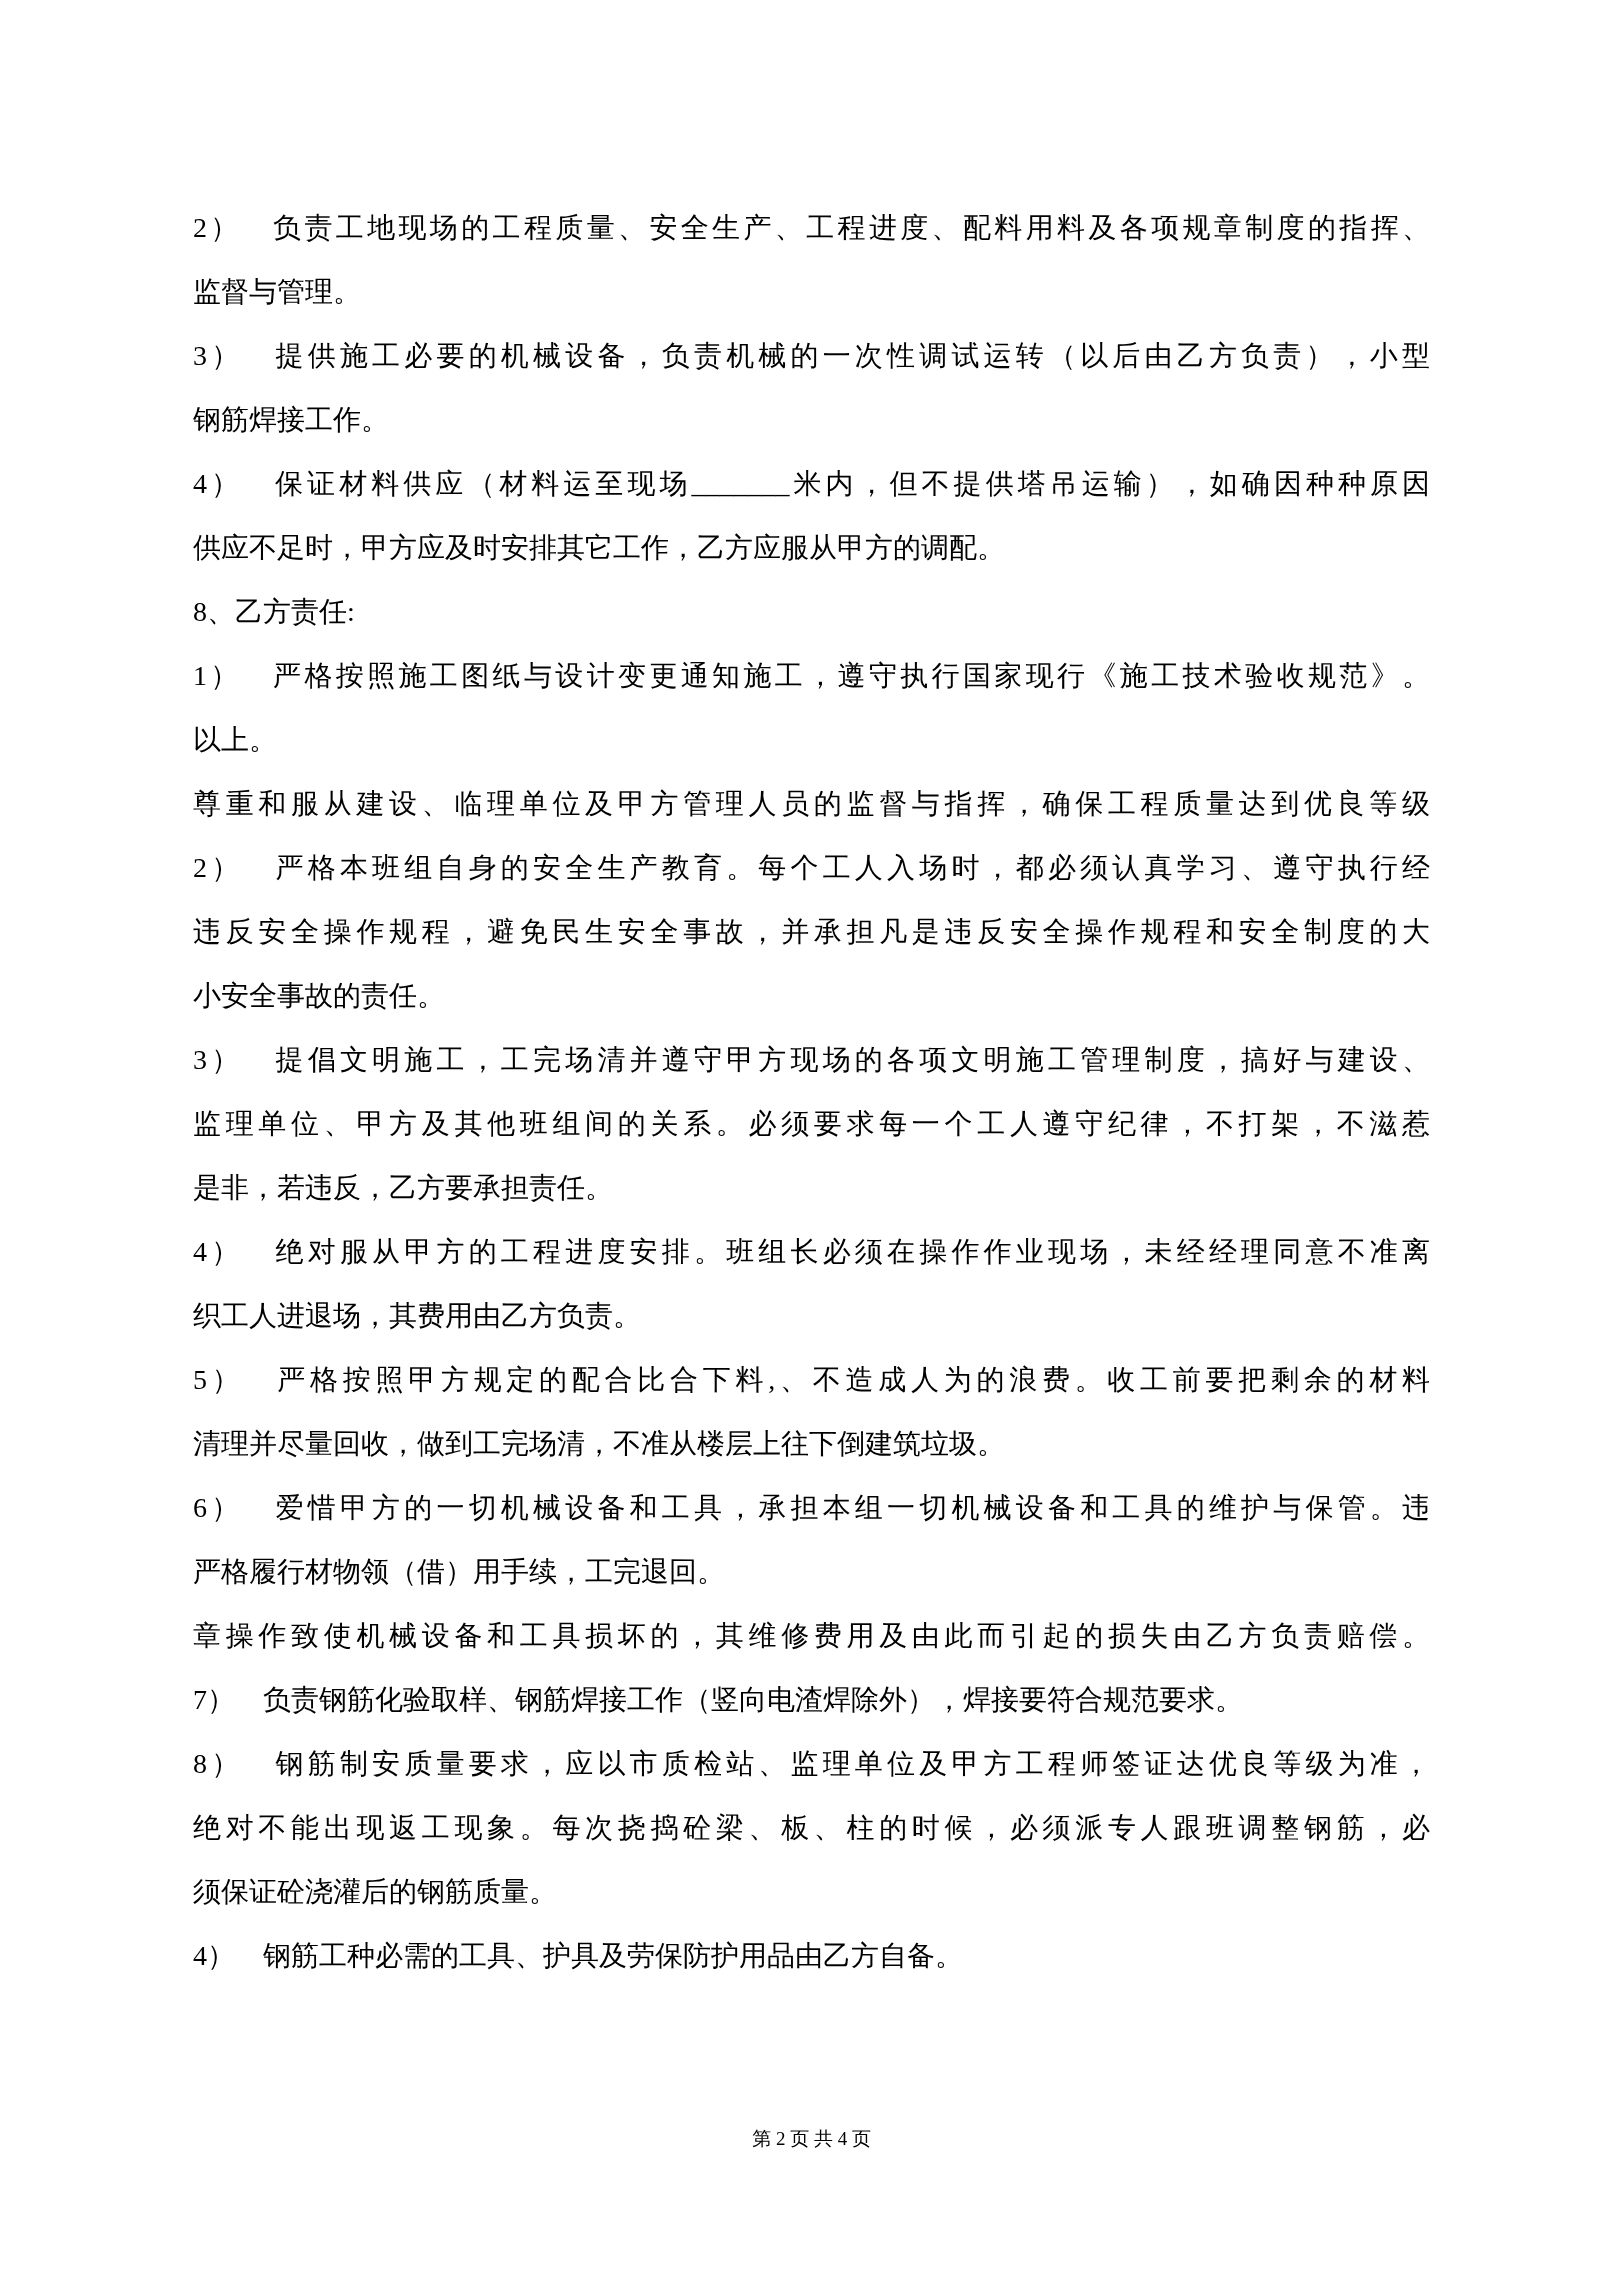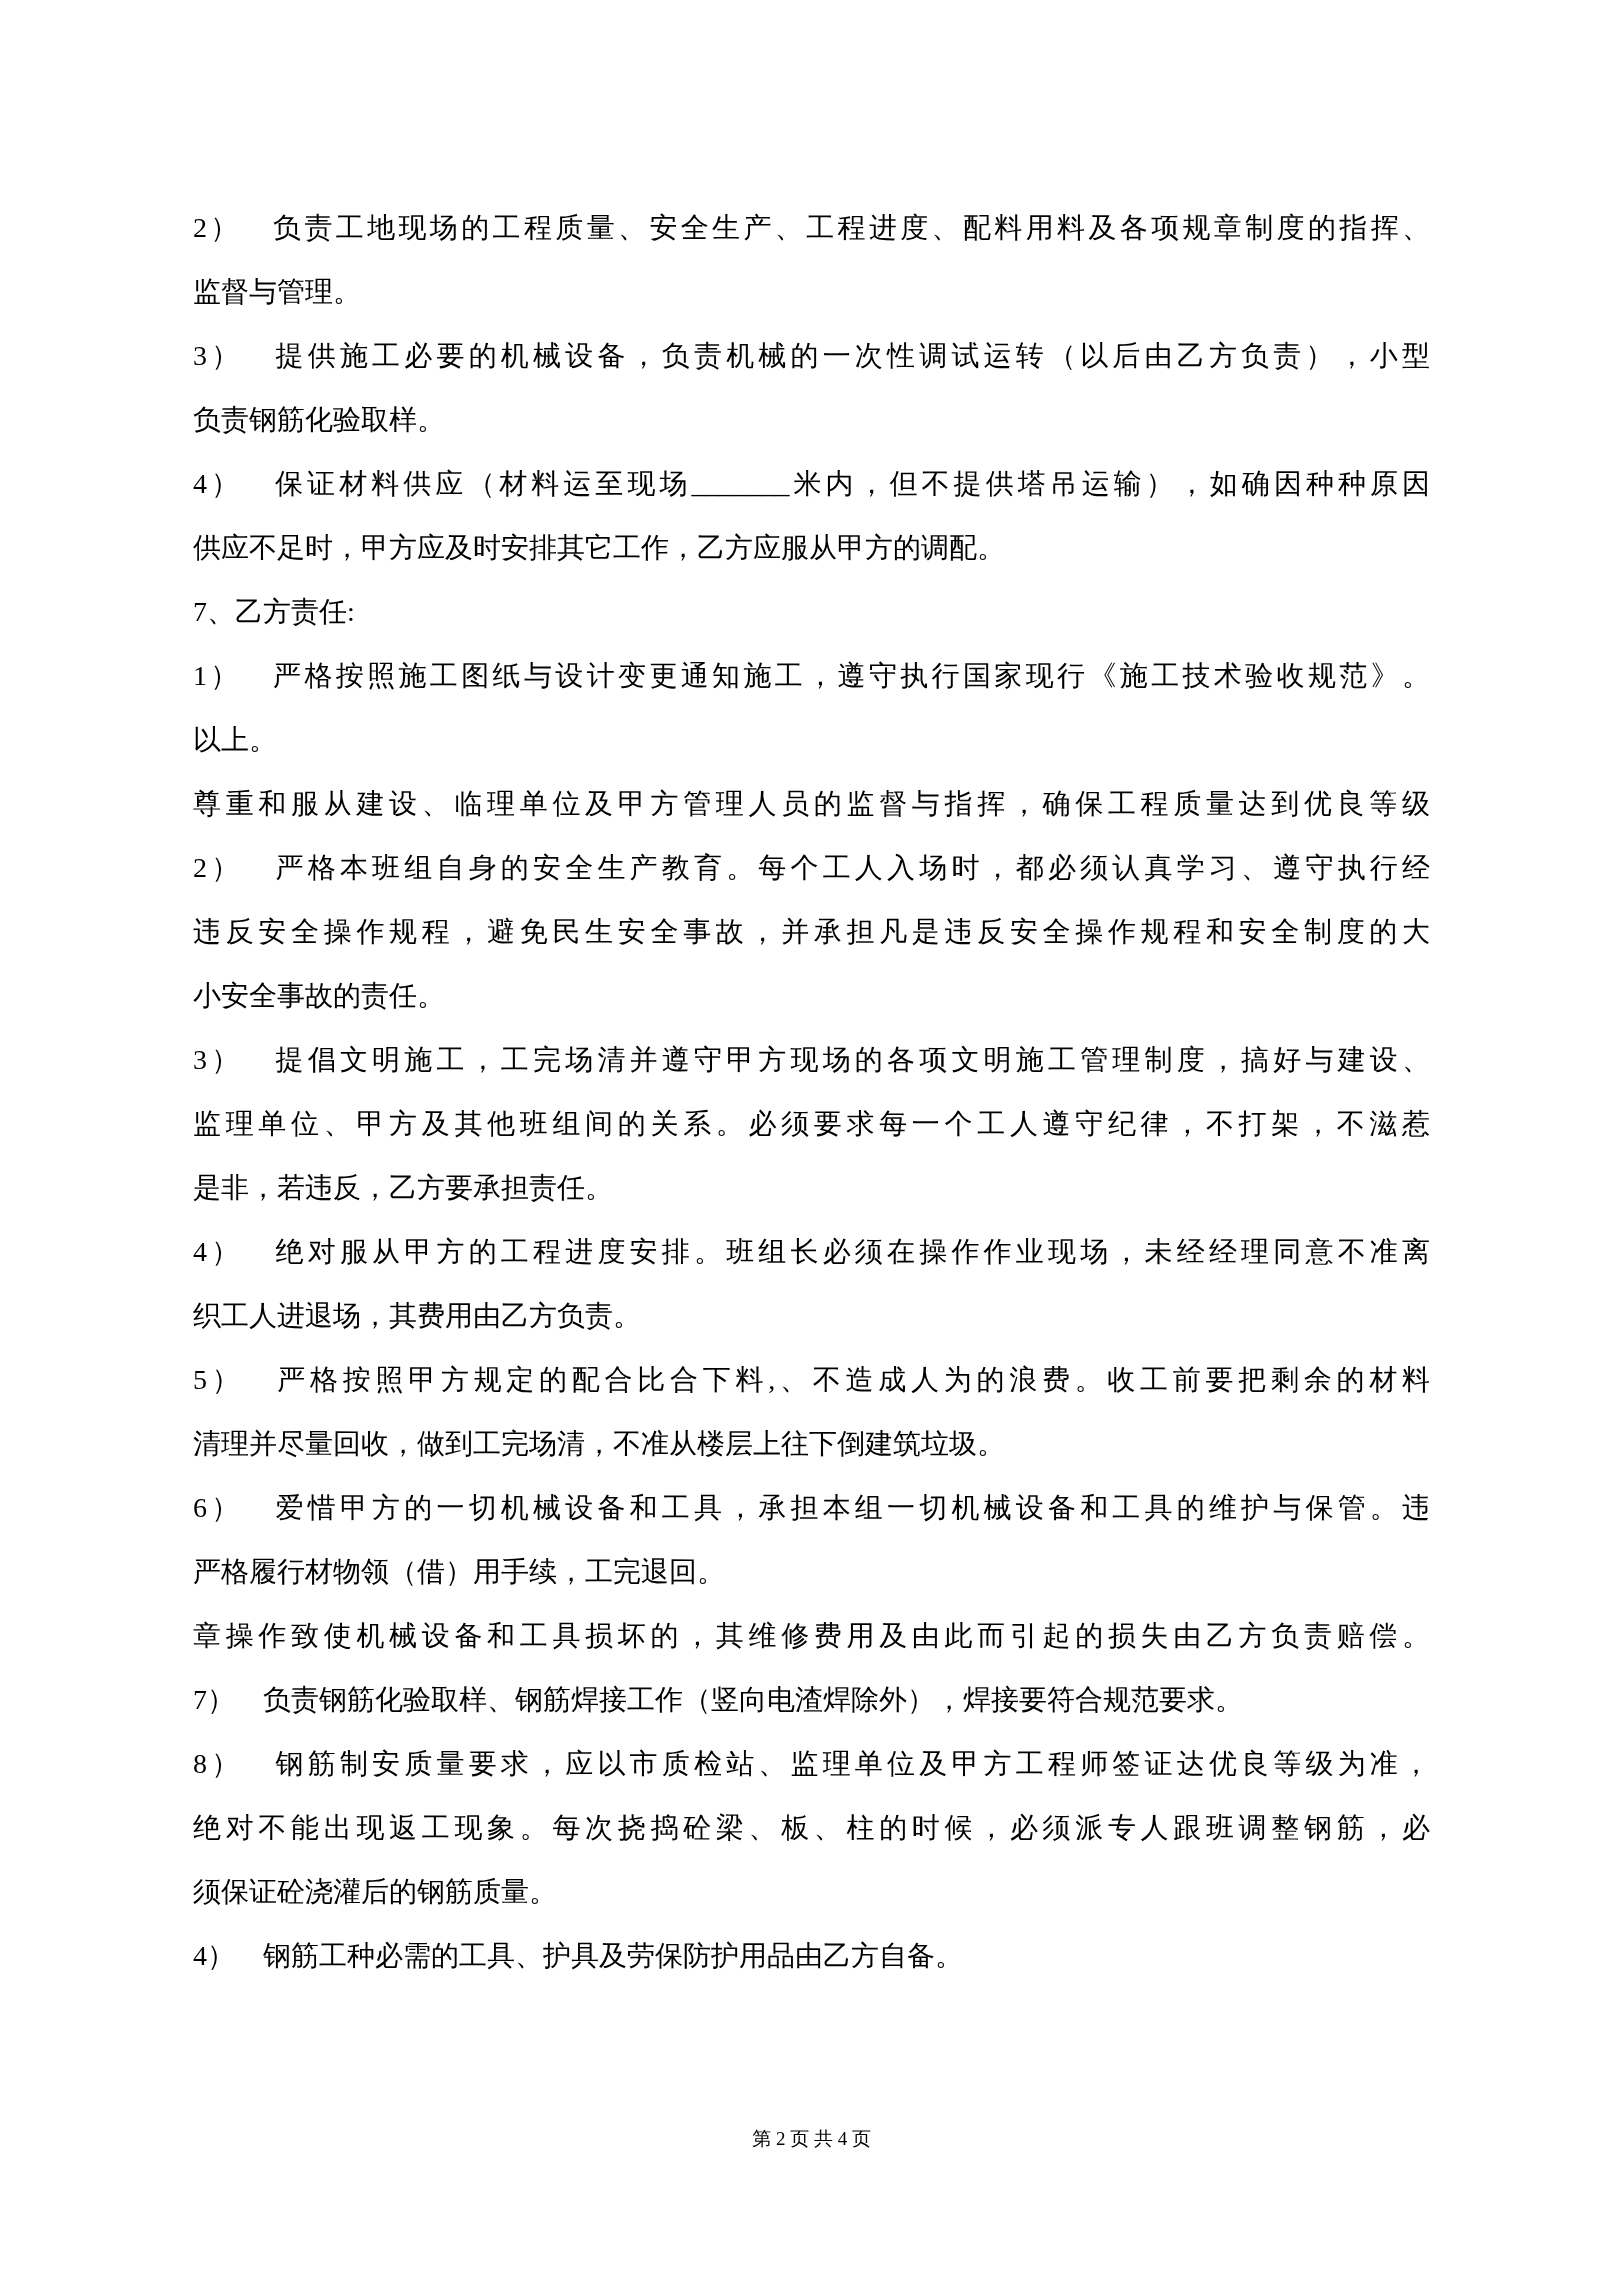--- a/index.html
+++ b/index.html
@@ -42,24 +42,24 @@
   }
 </style>
 </head>
 <body>
 
 <div id="page">
   <div id="content">
       <div class="line justify">2）　负责工地现场的工程质量、安全生产、工程进度、配料用料及各项规章制度的指挥、</div>
       <div class="line">监督与管理。</div>
       <div class="line justify">3）　提供施工必要的机械设备，负责机械的一次性调试运转（以后由乙方负责），小型</div>
-      <div class="line">负责钢筋化验取样。</div>
+      <div class="line">钢筋焊接工作。</div>
       <div class="line justify">4）　保证材料供应（材料运至现场_______米内，但不提供塔吊运输），如确因种种原因</div>
       <div class="line">供应不足时，甲方应及时安排其它工作，乙方应服从甲方的调配。</div>
-      <div class="line">7、乙方责任:</div>
+      <div class="line">8、乙方责任:</div>
       <div class="line justify">1）　严格按照施工图纸与设计变更通知施工，遵守执行国家现行《施工技术验收规范》。</div>
       <div class="line">以上。</div>
       <div class="line justify">尊重和服从建设、临理单位及甲方管理人员的监督与指挥，确保工程质量达到优良等级</div>
       <div class="line justify">2）　严格本班组自身的安全生产教育。每个工人入场时，都必须认真学习、遵守执行经</div>
       <div class="line justify">违反安全操作规程，避免民生安全事故，并承担凡是违反安全操作规程和安全制度的大</div>
       <div class="line">小安全事故的责任。</div>
       <div class="line justify">3）　提倡文明施工，工完场清并遵守甲方现场的各项文明施工管理制度，搞好与建设、</div>
       <div class="line justify">监理单位、甲方及其他班组间的关系。必须要求每一个工人遵守纪律，不打架，不滋惹</div>
       <div class="line">是非，若违反，乙方要承担责任。</div>
       <div class="line justify">4）　绝对服从甲方的工程进度安排。班组长必须在操作作业现场，未经经理同意不准离</div>

